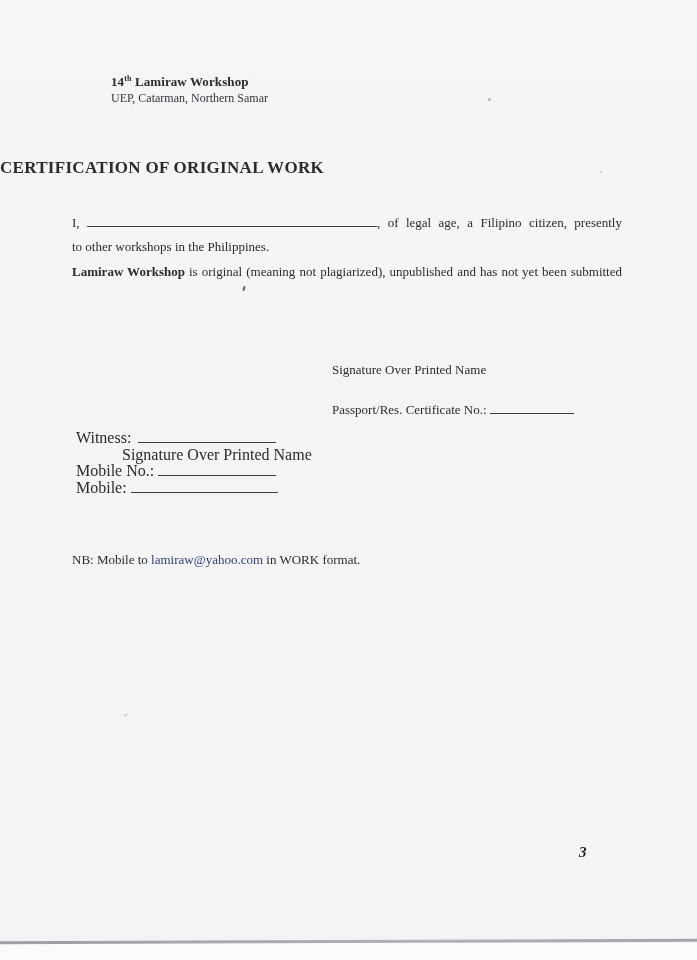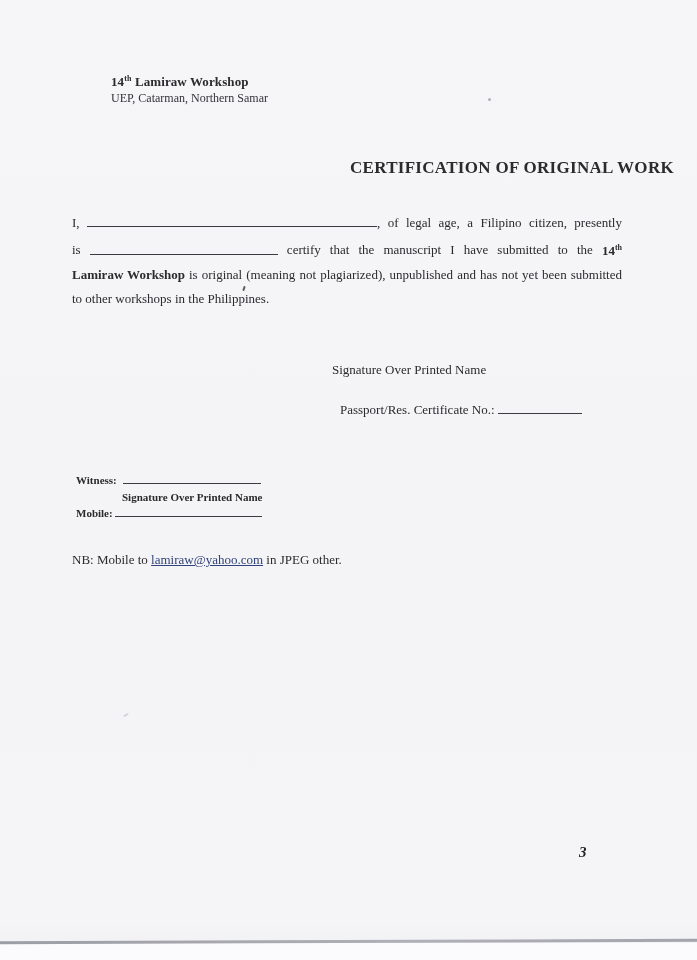--- a/index.html
+++ b/index.html
@@ -8,38 +8,38 @@
     background:linear-gradient(180deg,#f6f6f9 0%,#f4f4f7 55%,#f5f5f8 96%,#f1f1f4 99%);
     font-family:"Liberation Serif","DejaVu Serif",serif;
     color:#2b2b2e;
   }
   
   .letterhead{position:absolute;left:75px;top:74px;margin-left:36px;}
   .brand{font-weight:bold;font-size:13px;letter-spacing:.1px;}
   .brand sup{font-size:8px;font-weight:bold;}
   .subtitle{font-size:12px;margin-top:1px;color:#333338;}
   
-  .doc-title{position:absolute;left:0;top:158px;width:674px;text-align:right;
+  .doc-title{position:absolute;left:0;top:158px;width:674px;text-align:left;
     font-weight:bold;font-size:17px;letter-spacing:.3px;}
   
   .bodytext{position:absolute;left:72px;top:211px;width:550px;font-size:13px;line-height:24.3px;}
   .pline{text-align:justify;text-align-last:justify;}
   .pline.last{text-align:left;text-align-last:left;}
   .blank{display:inline-block;height:11px;border-bottom:1.3px solid #3a3a40;vertical-align:baseline;}
   .b1{width:290px}.b2{width:376px}.b3{width:188px}
   .b-passport{width:84px}.b-witness{width:138px;margin-left:3px}.b-mobile{width:118px}.b-email{width:147px}
   
   .sig-caption{position:absolute;left:332px;top:362px;font-size:13px;}
-  .passport-line{position:absolute;left:340px;top:402px;font-size:13px;}
+  .passport-line{position:absolute;left:332px;top:402px;font-size:13px;}
   
-  .witness{position:absolute;left:76px;top:472px;font-size:11px;line-height:16.6px;font-weight:bold;}
+  .witness{position:absolute;left:76px;top:430px;font-size:16px;line-height:16.6px;}
   .w-caption{margin-left:46px;}
   
   .note{position:absolute;left:72px;top:552px;font-size:13px;}
-  .link{color:#31427a;text-decoration:underline;cursor:pointer;}
+  .link{color:#31427a;cursor:pointer;}
   
   .pagenum{position:absolute;left:579px;top:844px;font-size:15px;font-style:italic;font-weight:bold;color:#222;}
   
   .edge-line{position:absolute;left:-3px;top:940px;width:704px;height:3px;
     background:linear-gradient(90deg,#9d9da6,#b0b0b9 60%,#a3a3ac);transform:rotate(-0.2deg);}
   .below-edge{position:absolute;left:0;top:943px;width:697px;height:17px;background:#fbfbfd;}
   .speck{position:absolute;border-radius:50%;}
   .sp1{left:488px;top:98px;width:3px;height:3px;background:#b0b0bc;}
   .sp2{left:600px;top:171px;width:2px;height:2px;background:#bfbfc9;}
   .sp3{left:243px;top:286px;width:2px;height:5px;background:#5c5c63;border-radius:1px;transform:rotate(18deg);}
@@ -53,36 +53,36 @@
 
   <div class="letterhead">
     <div class="brand"><span>14</span><sup>th</sup><span> Lamiraw Workshop</span></div>
     <div class="subtitle">UEP, Catarman, Northern Samar</div>
   </div>
 
   <div class="doc-title">CERTIFICATION OF ORIGINAL WORK</div>
 
   <div class="bodytext">
     <div class="pline"><span>I, </span><span class="blank b1"></span><span>, of legal age, a Filipino citizen, presently</span></div>
-    <div class="pline"><span>is </span><span class="blank b3"></span><span> certify that the manuscript I have submitted to the </span><b><span>14</span><sup class="inline-sup">th</sup></b></div>
+    <div class="pline last">to other workshops in the Philippines.</div>
     <div class="pline"><b>Lamiraw Workshop</b><span> is original (meaning not plagiarized), unpublished and has not yet been submitted</span></div>
-    <div class="pline last">to other workshops in the Philippines.</div>
   </div>
 
   <div class="sig-caption">Signature Over Printed Name</div>
 
   <div class="passport-line"><span>Passport/Res. Certificate No.: </span><span class="blank b-passport"></span></div>
 
   <div class="witness">
     <div><span>Witness: </span><span class="blank b-witness"></span></div>
     <div class="w-caption">Signature Over Printed Name</div>
+    <div><span>Mobile No.: </span><span class="blank b-mobile"></span></div>
     <div><span>Mobile: </span><span class="blank b-email"></span></div>
   </div>
 
-  <div class="note"><span>NB: Mobile to </span><span class="link">lamiraw@yahoo.com</span><span> in JPEG other.</span></div>
+  <div class="note"><span>NB: Mobile to </span><span class="link">lamiraw@yahoo.com</span><span> in WORK format.</span></div>
 
   <div class="pagenum">3</div>
 
   <div class="speck sp1"></div>
   <div class="speck sp2"></div>
   <div class="speck sp3"></div>
   <div class="speck sp4"></div>
   <div class="below-edge"></div>
   <div class="edge-line"></div>
 

